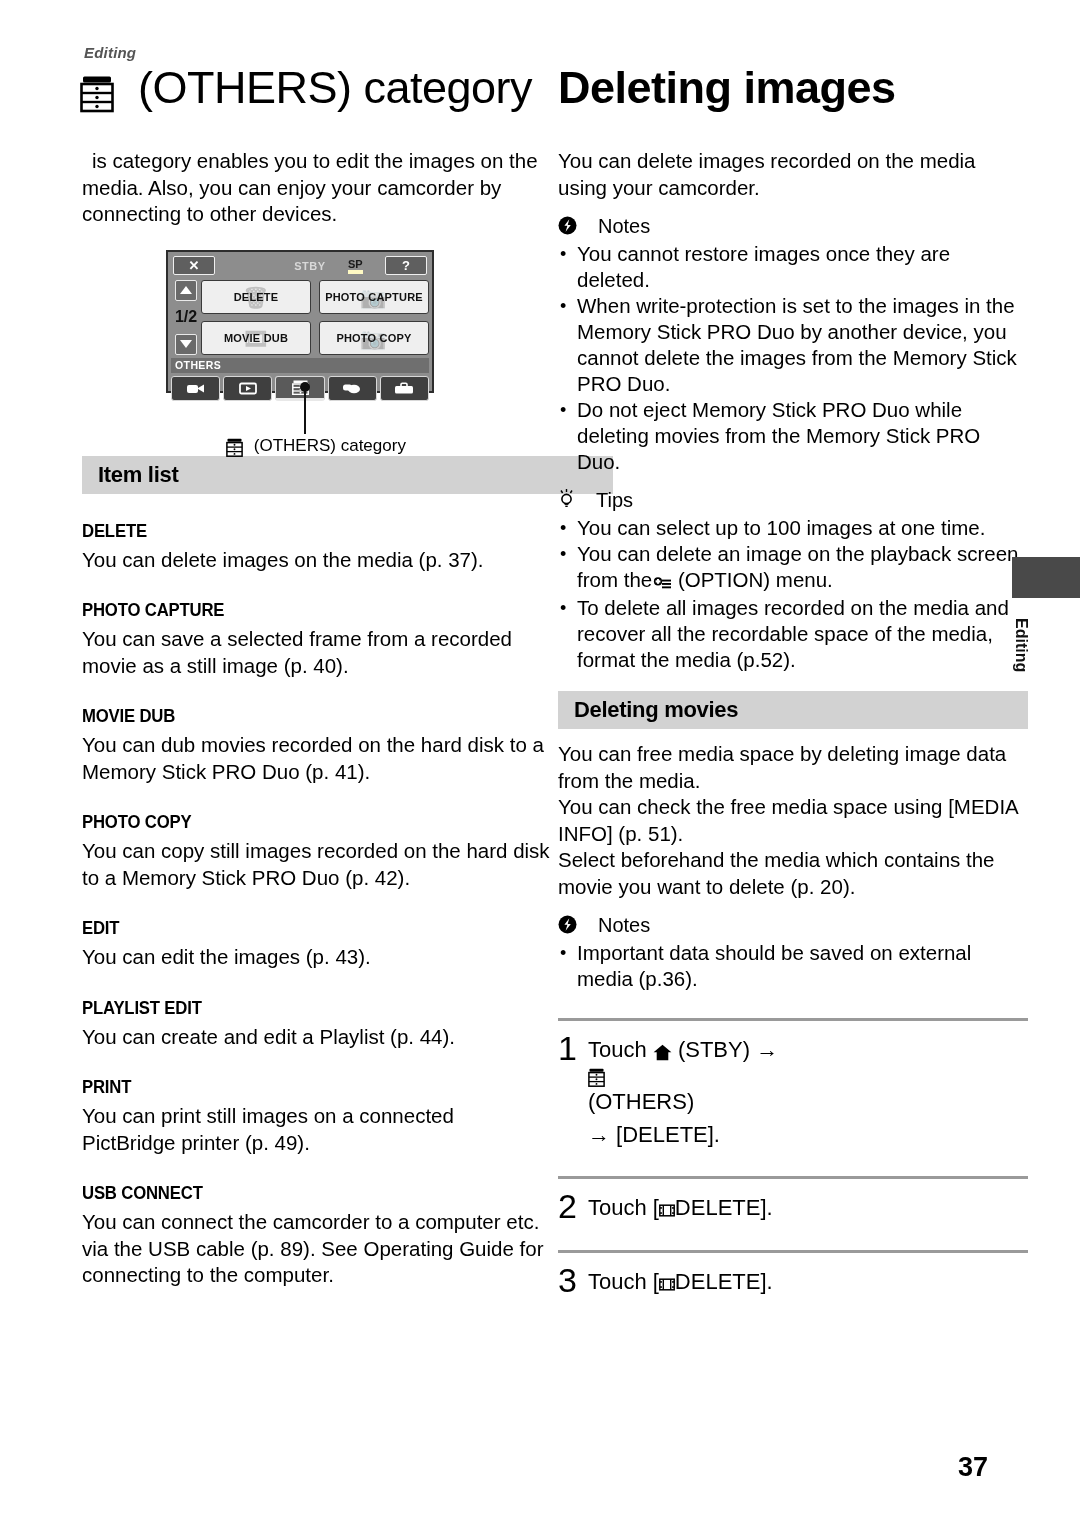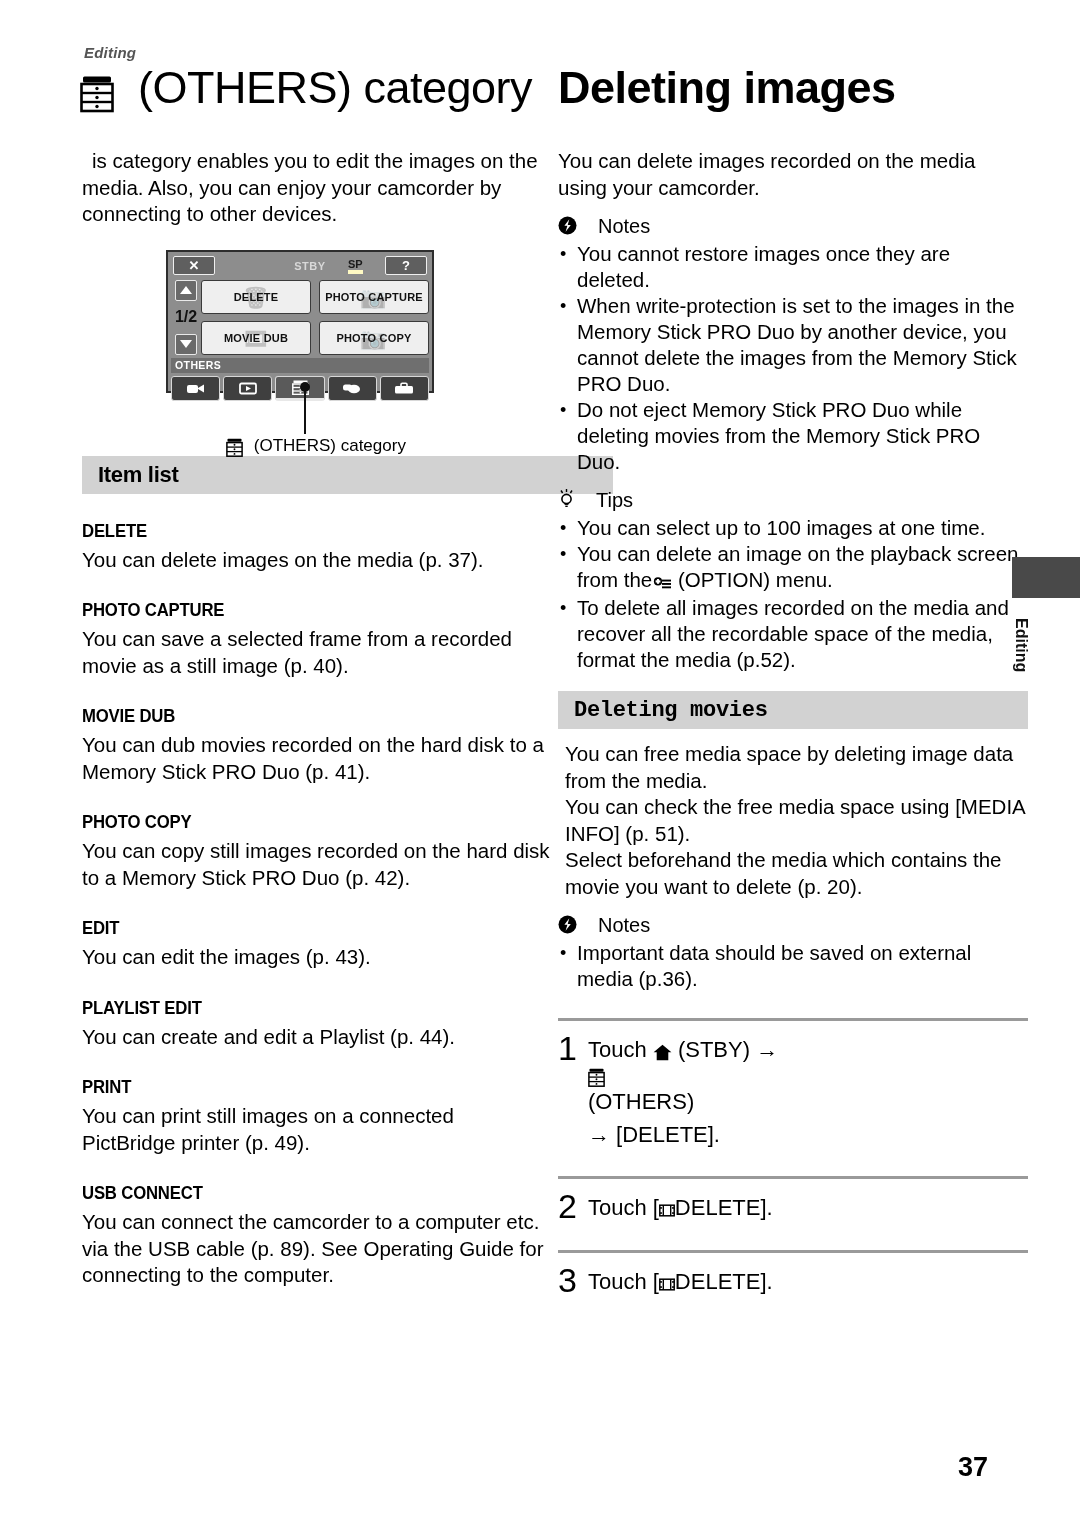--- a/index.html
+++ b/index.html
@@ -380,23 +380,23 @@
               <circle cx="6" cy="4.4" r="4.1" fill="#000"></circle>
               <rect x="4.9" y="2" width="2.2" height="4.8" fill="#fff"></rect>
               <rect x="3.6" y="3.3" width="4.8" height="2.2" fill="#fff"></rect>
               <rect x="10" y="2.6" width="9" height="1.9" fill="#000"></rect>
               <rect x="10" y="6" width="9" height="1.9" fill="#000"></rect>
               <rect x="10" y="9.4" width="9" height="1.9" fill="#000"></rect>
             </svg></span> <span>(OPTION) menu.</span></li>
       <li>To delete all images recorded on the media and recover all the recordable space of the media, format the media (p.52).</li>
     </ul>
 
-    <div class="secbar" style="margin-top:18px;font-family:Liberation Mono, monospace;">Deleting movies</div>
-
-    <p class="body" style="white-space:pre-line; margin-top:12px;margin-left:7px;">You can free media space by deleting image data from the media.
+    <div class="secbar" style="margin-top:18px;">Deleting movies</div>
+
+    <p class="body" style="white-space:pre-line; margin-top:12px;">You can free media space by deleting image data from the media.
 You can check the free media space using [MEDIA INFO] (p. 51).
 Select beforehand the media which contains the movie you want to delete (p. 20).</p>
 
     <div class="nt-head">
       <span class="glyph">
         <svg width="19" height="19" viewBox="0 0 19 19">
             <circle cx="9.5" cy="9.5" r="9" fill="#000"></circle>
             <path d="M11.3 3.2 L6.4 9.7 h3 L7.6 15.8 L12.8 9.1 h-3.1 Z" fill="#fff"></path>
           </svg>
       </span>

